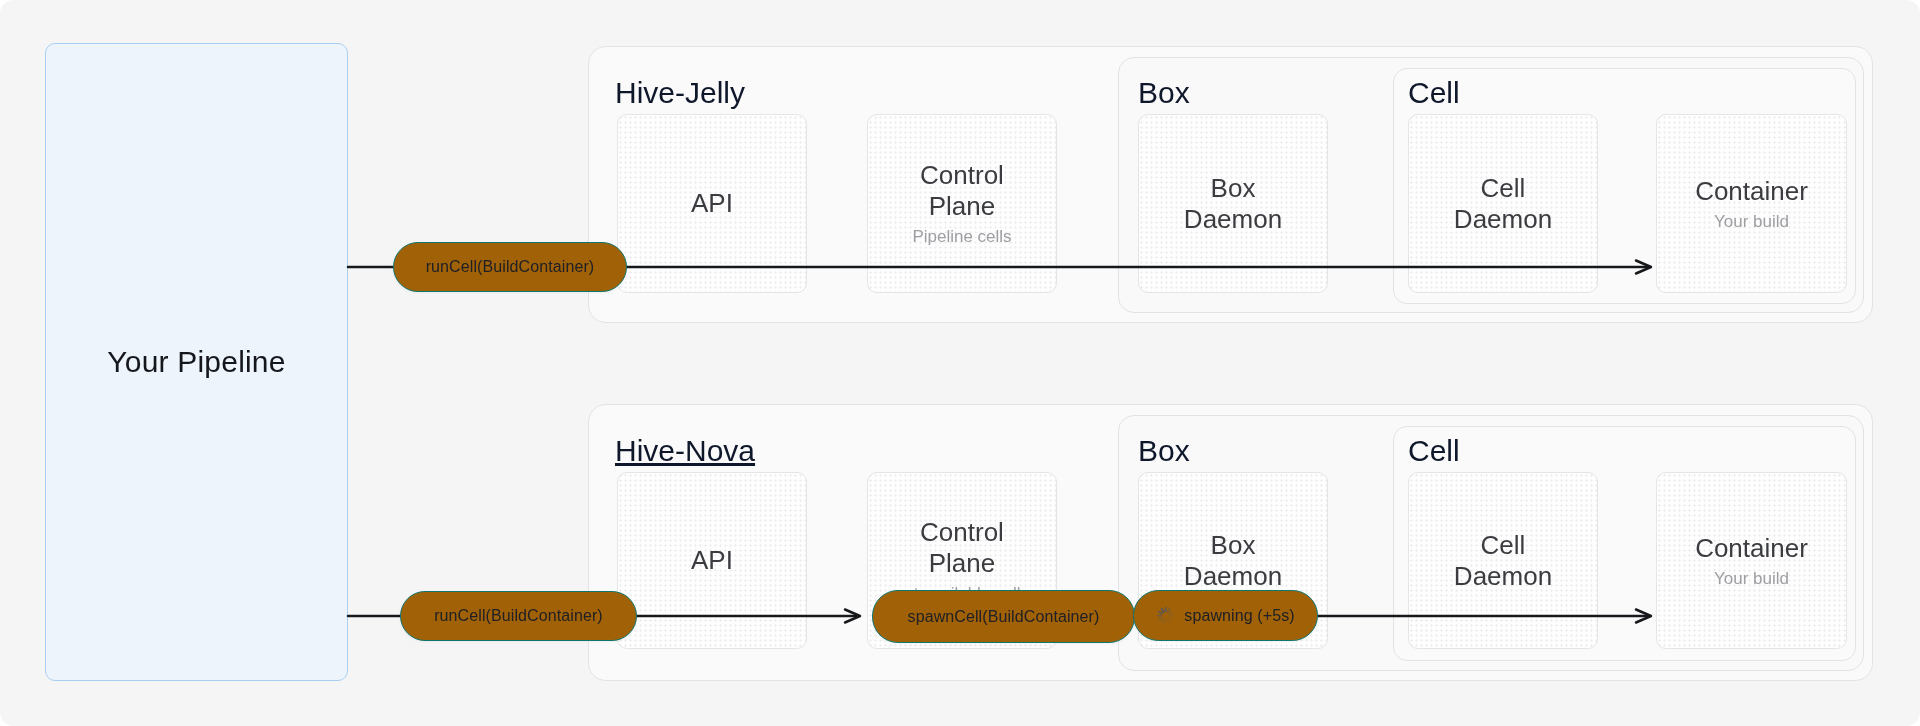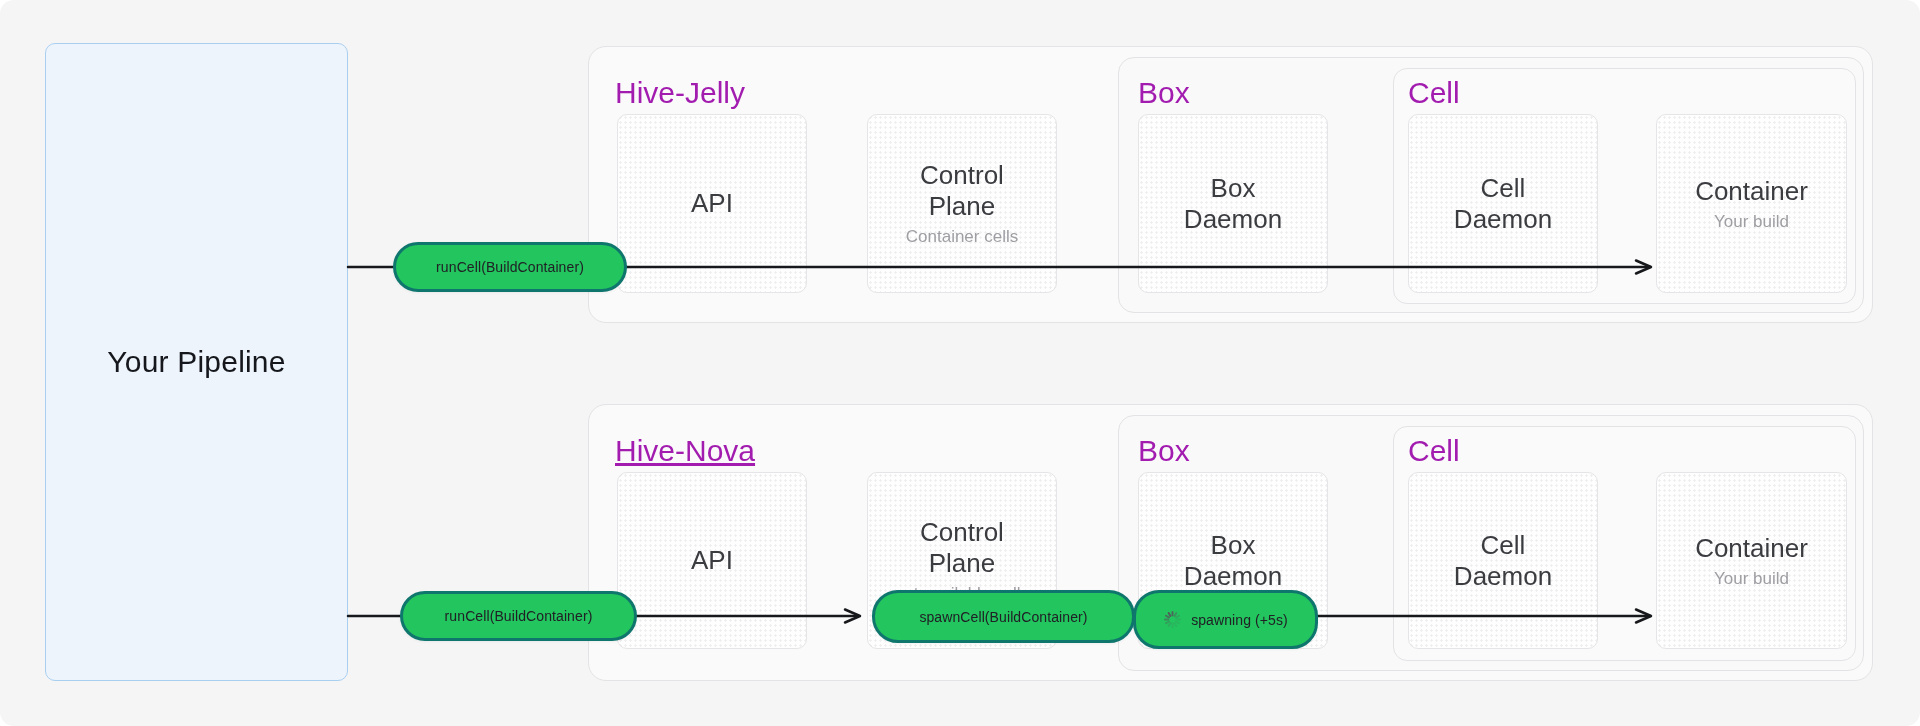--- a/index.html
+++ b/index.html
@@ -18,45 +18,45 @@
     display:flex;align-items:center;justify-content:center;
     font-size:30px;color:#15171c;letter-spacing:.2px;
   }
 
   
   .grp{border:1px solid #e3e3e5;background:#fafafa;}
   .grp.hive{border-radius:18px;}
   .grp.boxg{border-radius:16px;background:#f9f9fa;}
   .grp.cellg{border-radius:14px;background:#fafafb;}
   .grp-label{
-    font-size:30px;line-height:31px;color:#a21caf;white-space:nowrap;
+    font-size:30px;line-height:31px;color:#0f172a;white-space:nowrap;
   }
 
   
   .leaf{
     border:1px solid #e5e5e7;border-radius:10px;
     background-color:#fefefe;
     background-image:radial-gradient(circle,rgba(110,110,125,.10) 1px,transparent 1.35px);
     background-size:5px 5px;
     display:flex;flex-direction:column;align-items:center;justify-content:center;
     text-align:center;
   }
   .leaf-title{
     font-size:26px;line-height:31px;color:#3b3c40;white-space:pre-line;
   }
   .leaf-sub{
     font-size:17px;line-height:20px;color:#9e9ea3;margin-top:5px;
   }
 
   
   .pill{
-    background:#22c55e;border:3px solid #0f766e;border-radius:26px;
+    background:#a16207;border:1px solid #0f766e;border-radius:26px;
     box-shadow:0 1px 3px rgba(25,25,35,.05);
     display:flex;align-items:center;justify-content:center;
-    font-size:14px;color:#202025;white-space:nowrap;z-index:6;
+    font-size:16px;color:#202025;white-space:nowrap;z-index:6;
     letter-spacing:.1px;
   }
   .pill .spin{margin-right:9px;flex:0 0 auto;display:block;}
 
   .lines{left:0;top:0;width:1920px;height:726px;z-index:5;pointer-events:none;}
 </style>
 </head>
 <body>
 
 <div class="canvas">
@@ -68,21 +68,21 @@
   <div class="abs grp hive" style="left:588px;top:46px;width:1285px;height:277px;"></div>
   <div class="abs grp-label" style="left:615px;top:77px;">Hive-Jelly</div>
 
   <div class="abs leaf" style="left:617px;top:114px;width:190px;height:179px;">
     <div class="leaf-title">API</div>
   </div>
 
   <div class="abs leaf" style="left:867px;top:114px;width:190px;height:179px;">
     <div class="leaf-title">Control
 Plane</div>
-    <div class="leaf-sub">Container cells</div>
+    <div class="leaf-sub">Pipeline cells</div>
   </div>
 
   <div class="abs grp boxg" style="left:1118px;top:57px;width:746px;height:256px;"></div>
   <div class="abs grp-label" style="left:1138px;top:77px;">Box</div>
 
   <div class="abs leaf" style="left:1138px;top:114px;width:190px;height:179px;">
     <div class="leaf-title">Box
 Daemon</div>
   </div>
 
@@ -153,21 +153,21 @@
   </div>
 
   <div class="abs pill" style="left:400px;top:591px;width:237px;height:50px;">
     <span>runCell(BuildContainer)</span>
   </div>
 
   <div class="abs pill" style="left:872px;top:590px;width:263px;height:53px;">
     <span>spawnCell(BuildContainer)</span>
   </div>
 
-  <div class="abs pill" style="left:1133px;top:590px;width:185px;height:59px;">
+  <div class="abs pill" style="left:1133px;top:590px;width:185px;height:51px;">
     <svg class="spin" width="19" height="19" viewBox="-12 -12 24 24">
       <g stroke="#55565a" stroke-width="2.4" stroke-linecap="round">
         <line x1="0" y1="-5.2" x2="0" y2="-9.6" opacity="0.85" transform="rotate(0)"></line>
         <line x1="0" y1="-5.2" x2="0" y2="-9.6" opacity="0.45" transform="rotate(30)"></line>
         <line x1="0" y1="-5.2" x2="0" y2="-9.6" opacity="0.25" transform="rotate(60)"></line>
         <line x1="0" y1="-5.2" x2="0" y2="-9.6" opacity="0.15" transform="rotate(90)"></line>
         <line x1="0" y1="-5.2" x2="0" y2="-9.6" opacity="0.12" transform="rotate(120)"></line>
         <line x1="0" y1="-5.2" x2="0" y2="-9.6" opacity="0.12" transform="rotate(150)"></line>
         <line x1="0" y1="-5.2" x2="0" y2="-9.6" opacity="0.15" transform="rotate(180)"></line>
         <line x1="0" y1="-5.2" x2="0" y2="-9.6" opacity="0.22" transform="rotate(210)"></line>

